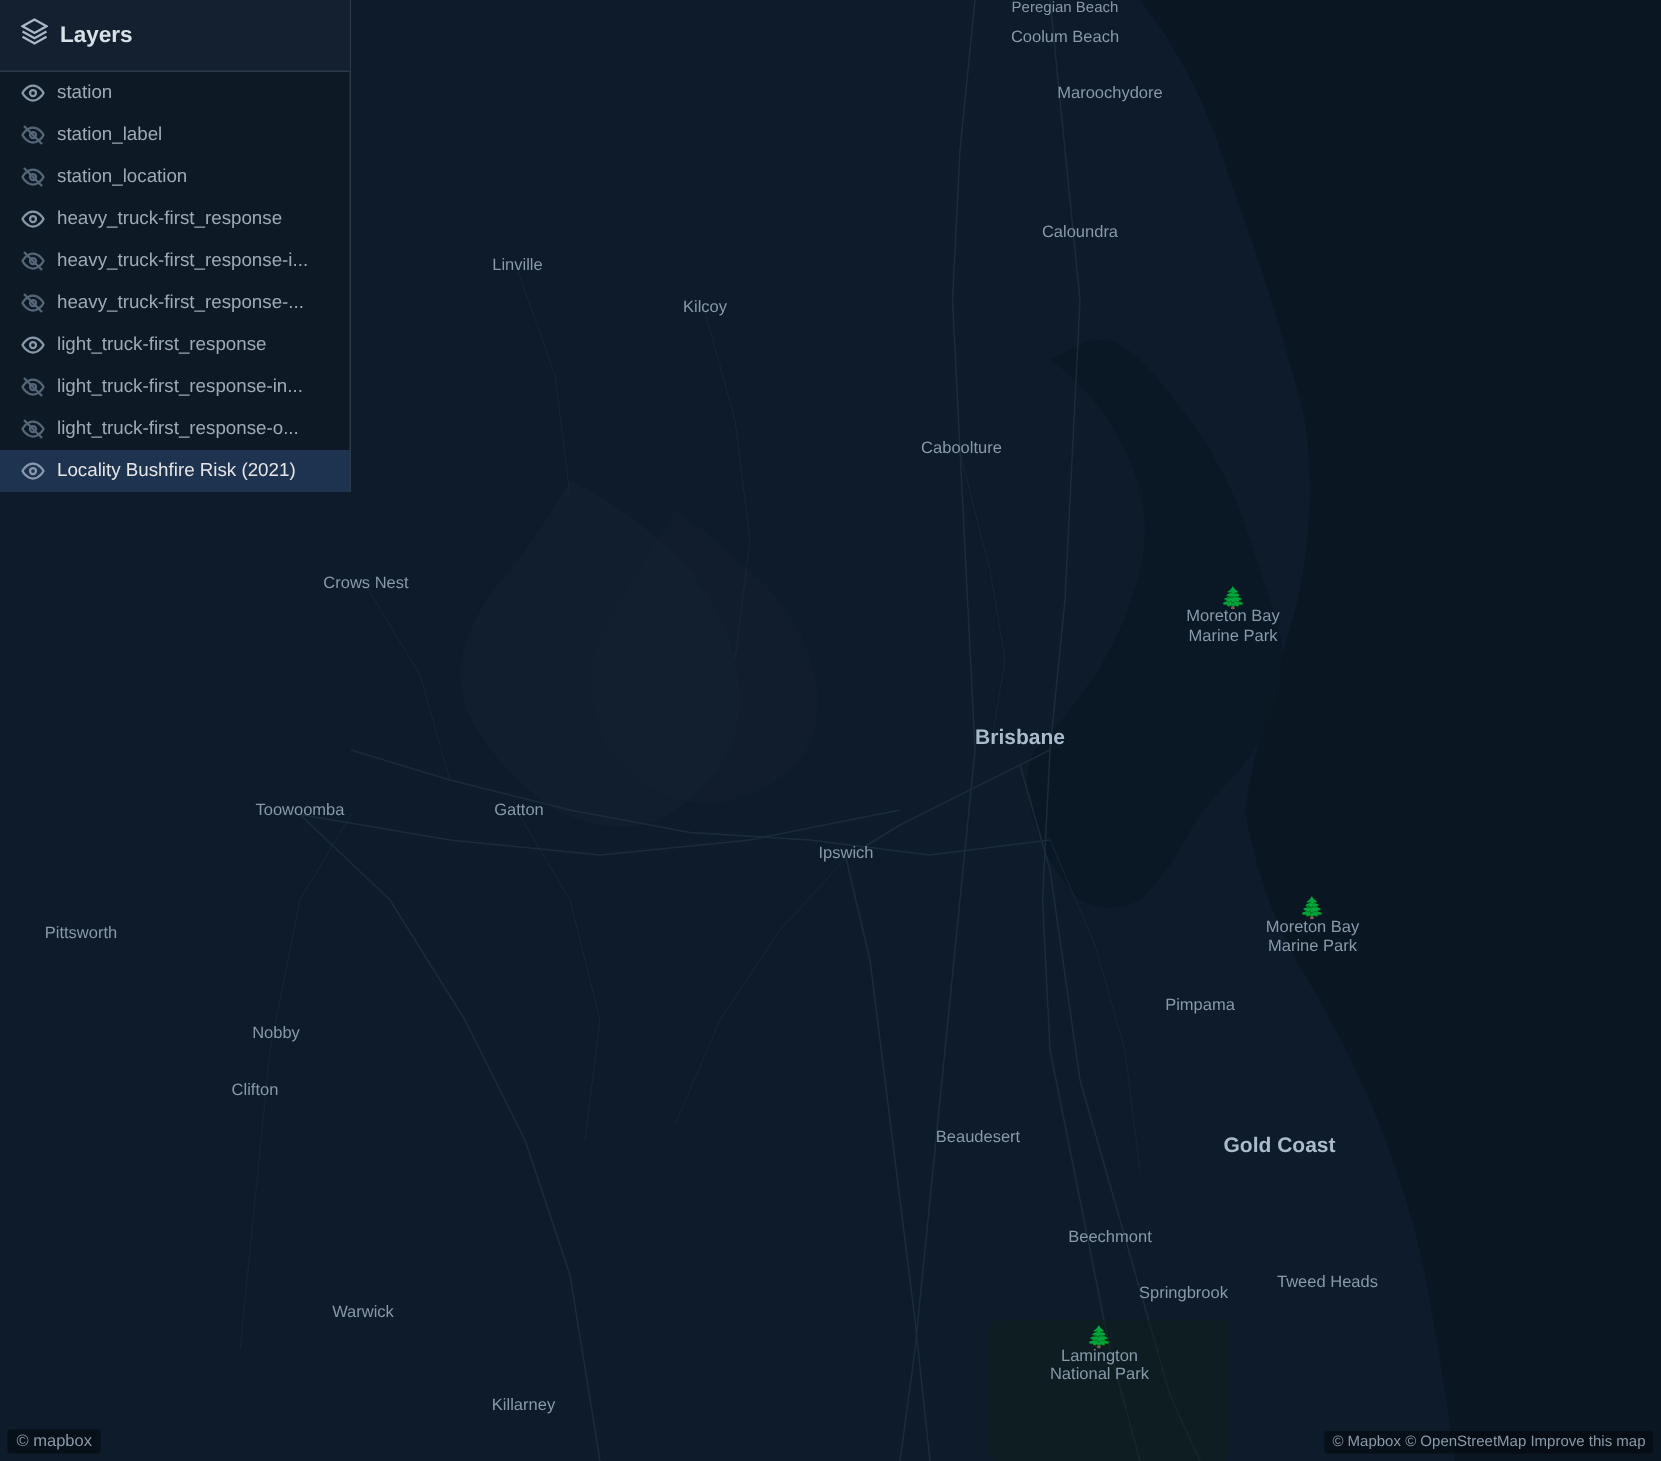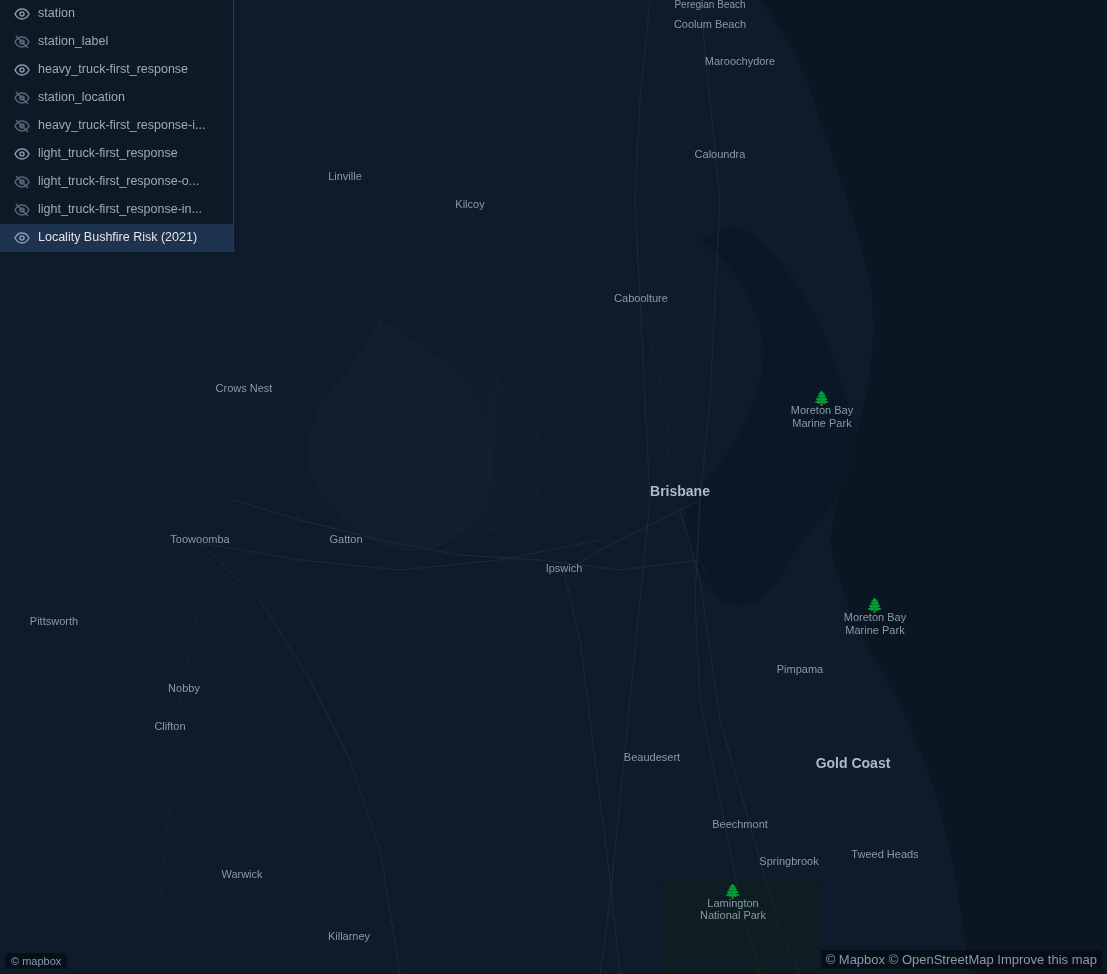--- a/index.html
+++ b/index.html
@@ -72,21 +72,21 @@
       overflow: hidden;
       text-overflow: ellipsis;
       font-size: 12.5px;
     }
 
     
     #attribution {
       position: absolute;
       bottom: 5px;
       right: 5px;
-      font-size: 13px;
+      font-size: 10px;
       color: #8899aa;
       background: rgba(0,0,0,0.4);
       padding: 2px 5px;
       border-radius: 2px;
     }
 
     #mapbox-logo {
       position: absolute;
       bottom: 5px;
       left: 5px;
@@ -199,20 +199,30 @@
       <text x="733" y="896" font-size="14" fill="#557766">🌲</text>
       <text x="349" y="940">Killarney</text>
 
       <text x="710" y="8" fill="#8899aa" font-size="10">Peregian Beach</text>
     </g>
   </svg>
 </div>
 
 <div id="sidebar">
 
+  <div id="sidebar-header">
+    <span class="layers-icon">
+      <svg width="18" height="18" viewBox="0 0 18 18" fill="none" xmlns="http://www.w3.org/2000/svg">
+        <path d="M9 1L1 5.5L9 10L17 5.5L9 1Z" stroke="#aab8c8" stroke-width="1.5" fill="none"></path>
+        <path d="M1 9L9 13.5L17 9" stroke="#aab8c8" stroke-width="1.5" fill="none"></path>
+        <path d="M1 12.5L9 17L17 12.5" stroke="#aab8c8" stroke-width="1.5" fill="none"></path>
+      </svg>
+    </span>
+    <span id="sidebar-title">Layers</span>
+  </div>
 
   <div id="layers-list">
   <div class="layer-item">
         <span style="flex-shrink: 0; width: 16px; height: 16px; display: inline-flex; align-items: center;">
           <svg class="eye-open-svg" viewBox="0 0 16 16" xmlns="http://www.w3.org/2000/svg">
       <path d="M1 8s2.5-5 7-5 7 5 7 5-2.5 5-7 5-7-5-7-5z" stroke="#8899aa" stroke-width="1.5" fill="none"></path>
       <circle cx="8" cy="8" r="2" stroke="#8899aa" stroke-width="1.5" fill="none"></circle>
     </svg>
         </span>
         <span class="layer-label">station</span>
@@ -220,77 +230,87 @@
       <div class="layer-item sublayer">
         <span style="flex-shrink: 0; width: 16px; height: 16px; display: inline-flex; align-items: center;">
           <svg class="eye-svg" viewBox="0 0 16 16" xmlns="http://www.w3.org/2000/svg">
       <path d="M1 8s2.5-5 7-5 7 5 7 5-2.5 5-7 5-7-5-7-5z" stroke="#556677" stroke-width="1.5" fill="none"></path>
       <circle cx="8" cy="8" r="2" stroke="#556677" stroke-width="1.5" fill="none"></circle>
       <line x1="2" y1="2" x2="14" y2="14" stroke="#556677" stroke-width="1.5"></line>
     </svg>
         </span>
         <span class="layer-label">station_label</span>
       </div>
+      <div class="layer-item sublayer">
+        <span style="flex-shrink: 0; width: 16px; height: 16px; display: inline-flex; align-items: center;">
+          <svg class="eye-svg" viewBox="0 0 16 16" xmlns="http://www.w3.org/2000/svg">
+      <path d="M1 8s2.5-5 7-5 7 5 7 5-2.5 5-7 5-7-5-7-5z" stroke="#556677" stroke-width="1.5" fill="none"></path>
+      <circle cx="8" cy="8" r="2" stroke="#556677" stroke-width="1.5" fill="none"></circle>
+      <line x1="2" y1="2" x2="14" y2="14" stroke="#556677" stroke-width="1.5"></line>
+    </svg>
+        </span>
+        <span class="layer-label">station_location</span>
+      </div>
       <div class="layer-item">
         <span style="flex-shrink: 0; width: 16px; height: 16px; display: inline-flex; align-items: center;">
           <svg class="eye-open-svg" viewBox="0 0 16 16" xmlns="http://www.w3.org/2000/svg">
       <path d="M1 8s2.5-5 7-5 7 5 7 5-2.5 5-7 5-7-5-7-5z" stroke="#8899aa" stroke-width="1.5" fill="none"></path>
       <circle cx="8" cy="8" r="2" stroke="#8899aa" stroke-width="1.5" fill="none"></circle>
     </svg>
         </span>
         <span class="layer-label">heavy_truck-first_response</span>
       </div>
       <div class="layer-item sublayer">
         <span style="flex-shrink: 0; width: 16px; height: 16px; display: inline-flex; align-items: center;">
           <svg class="eye-svg" viewBox="0 0 16 16" xmlns="http://www.w3.org/2000/svg">
       <path d="M1 8s2.5-5 7-5 7 5 7 5-2.5 5-7 5-7-5-7-5z" stroke="#556677" stroke-width="1.5" fill="none"></path>
       <circle cx="8" cy="8" r="2" stroke="#556677" stroke-width="1.5" fill="none"></circle>
       <line x1="2" y1="2" x2="14" y2="14" stroke="#556677" stroke-width="1.5"></line>
     </svg>
         </span>
-        <span class="layer-label">station_location</span>
-      </div>
-      <div class="layer-item sublayer">
-        <span style="flex-shrink: 0; width: 16px; height: 16px; display: inline-flex; align-items: center;">
-          <svg class="eye-svg" viewBox="0 0 16 16" xmlns="http://www.w3.org/2000/svg">
-      <path d="M1 8s2.5-5 7-5 7 5 7 5-2.5 5-7 5-7-5-7-5z" stroke="#556677" stroke-width="1.5" fill="none"></path>
-      <circle cx="8" cy="8" r="2" stroke="#556677" stroke-width="1.5" fill="none"></circle>
-      <line x1="2" y1="2" x2="14" y2="14" stroke="#556677" stroke-width="1.5"></line>
-    </svg>
-        </span>
         <span class="layer-label">heavy_truck-first_response-i...</span>
+      </div>
+      <div class="layer-item sublayer">
+        <span style="flex-shrink: 0; width: 16px; height: 16px; display: inline-flex; align-items: center;">
+          <svg class="eye-svg" viewBox="0 0 16 16" xmlns="http://www.w3.org/2000/svg">
+      <path d="M1 8s2.5-5 7-5 7 5 7 5-2.5 5-7 5-7-5-7-5z" stroke="#556677" stroke-width="1.5" fill="none"></path>
+      <circle cx="8" cy="8" r="2" stroke="#556677" stroke-width="1.5" fill="none"></circle>
+      <line x1="2" y1="2" x2="14" y2="14" stroke="#556677" stroke-width="1.5"></line>
+    </svg>
+        </span>
+        <span class="layer-label">heavy_truck-first_response-...</span>
       </div>
       <div class="layer-item">
         <span style="flex-shrink: 0; width: 16px; height: 16px; display: inline-flex; align-items: center;">
           <svg class="eye-open-svg" viewBox="0 0 16 16" xmlns="http://www.w3.org/2000/svg">
       <path d="M1 8s2.5-5 7-5 7 5 7 5-2.5 5-7 5-7-5-7-5z" stroke="#8899aa" stroke-width="1.5" fill="none"></path>
       <circle cx="8" cy="8" r="2" stroke="#8899aa" stroke-width="1.5" fill="none"></circle>
     </svg>
         </span>
         <span class="layer-label">light_truck-first_response</span>
       </div>
       <div class="layer-item sublayer">
         <span style="flex-shrink: 0; width: 16px; height: 16px; display: inline-flex; align-items: center;">
           <svg class="eye-svg" viewBox="0 0 16 16" xmlns="http://www.w3.org/2000/svg">
       <path d="M1 8s2.5-5 7-5 7 5 7 5-2.5 5-7 5-7-5-7-5z" stroke="#556677" stroke-width="1.5" fill="none"></path>
       <circle cx="8" cy="8" r="2" stroke="#556677" stroke-width="1.5" fill="none"></circle>
       <line x1="2" y1="2" x2="14" y2="14" stroke="#556677" stroke-width="1.5"></line>
     </svg>
         </span>
+        <span class="layer-label">light_truck-first_response-in...</span>
+      </div>
+      <div class="layer-item sublayer">
+        <span style="flex-shrink: 0; width: 16px; height: 16px; display: inline-flex; align-items: center;">
+          <svg class="eye-svg" viewBox="0 0 16 16" xmlns="http://www.w3.org/2000/svg">
+      <path d="M1 8s2.5-5 7-5 7 5 7 5-2.5 5-7 5-7-5-7-5z" stroke="#556677" stroke-width="1.5" fill="none"></path>
+      <circle cx="8" cy="8" r="2" stroke="#556677" stroke-width="1.5" fill="none"></circle>
+      <line x1="2" y1="2" x2="14" y2="14" stroke="#556677" stroke-width="1.5"></line>
+    </svg>
+        </span>
         <span class="layer-label">light_truck-first_response-o...</span>
-      </div>
-      <div class="layer-item sublayer">
-        <span style="flex-shrink: 0; width: 16px; height: 16px; display: inline-flex; align-items: center;">
-          <svg class="eye-svg" viewBox="0 0 16 16" xmlns="http://www.w3.org/2000/svg">
-      <path d="M1 8s2.5-5 7-5 7 5 7 5-2.5 5-7 5-7-5-7-5z" stroke="#556677" stroke-width="1.5" fill="none"></path>
-      <circle cx="8" cy="8" r="2" stroke="#556677" stroke-width="1.5" fill="none"></circle>
-      <line x1="2" y1="2" x2="14" y2="14" stroke="#556677" stroke-width="1.5"></line>
-    </svg>
-        </span>
-        <span class="layer-label">light_truck-first_response-in...</span>
       </div>
       <div class="layer-item active">
         <span style="flex-shrink: 0; width: 16px; height: 16px; display: inline-flex; align-items: center;">
           <svg class="eye-open-svg" viewBox="0 0 16 16" xmlns="http://www.w3.org/2000/svg">
       <path d="M1 8s2.5-5 7-5 7 5 7 5-2.5 5-7 5-7-5-7-5z" stroke="#8899aa" stroke-width="1.5" fill="none"></path>
       <circle cx="8" cy="8" r="2" stroke="#8899aa" stroke-width="1.5" fill="none"></circle>
     </svg>
         </span>
         <span class="layer-label">Locality Bushfire Risk (2021)</span>
       </div>

